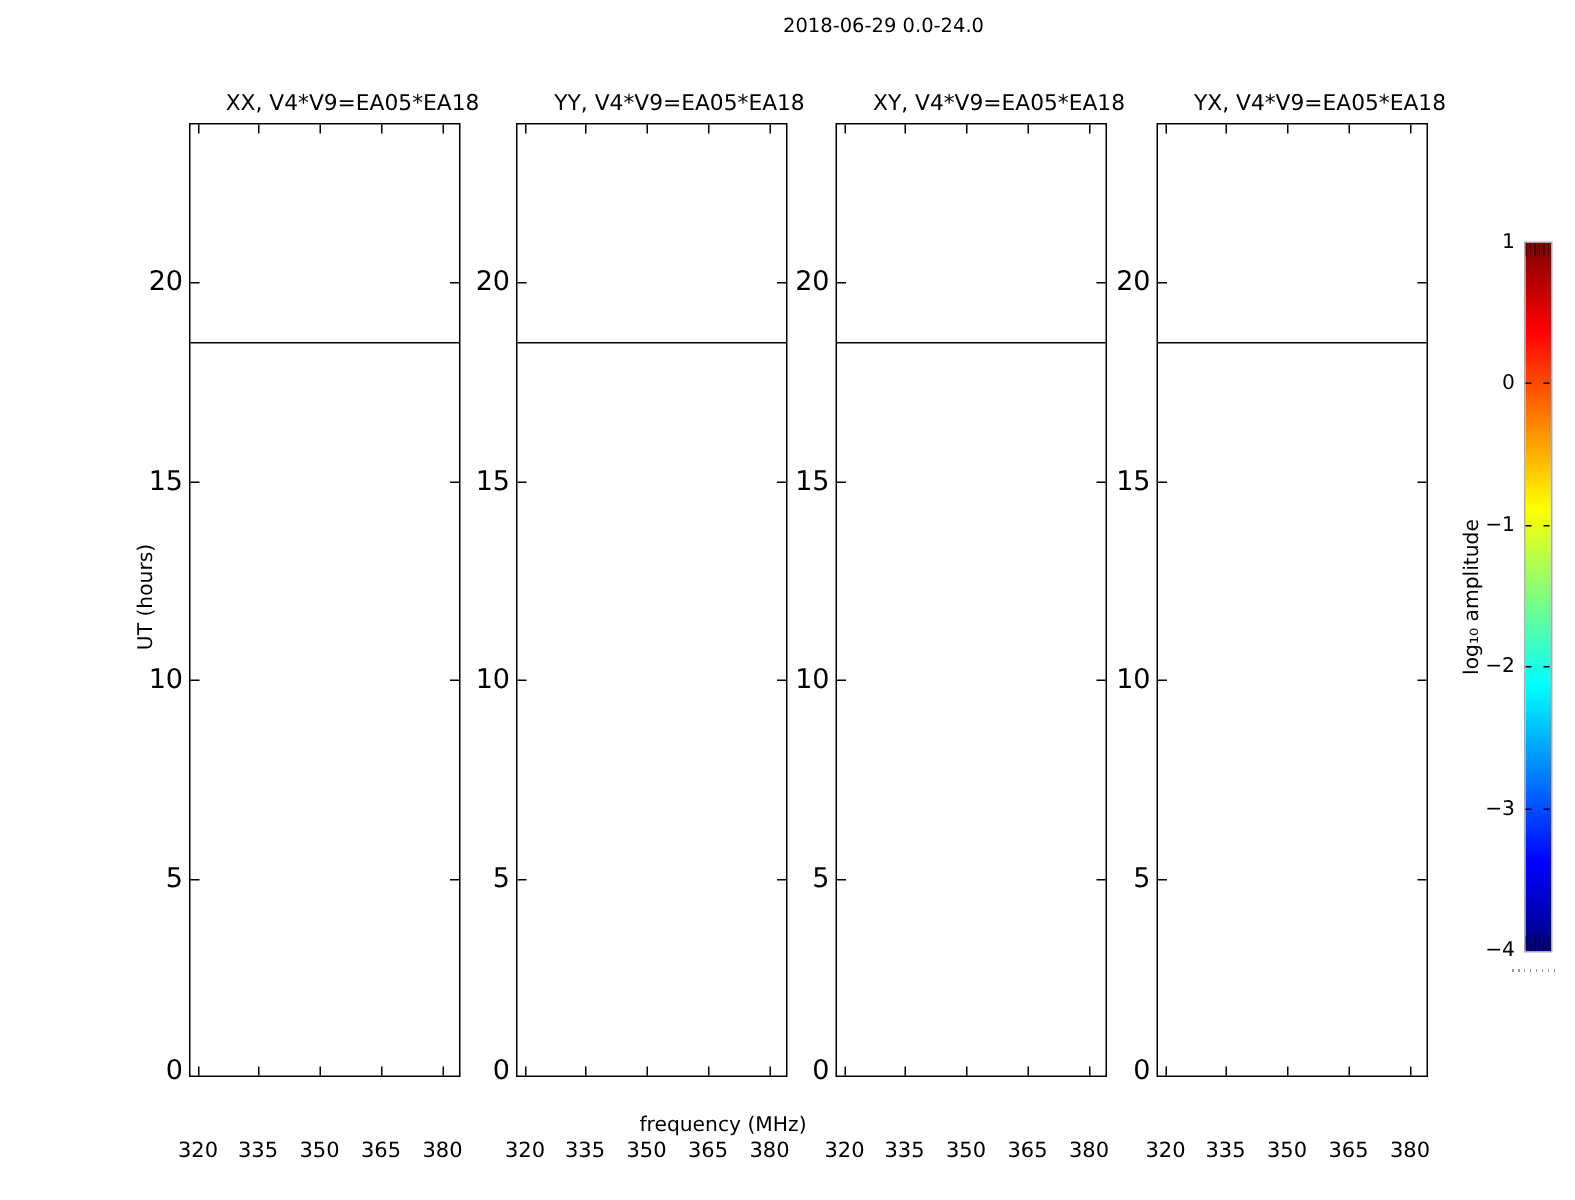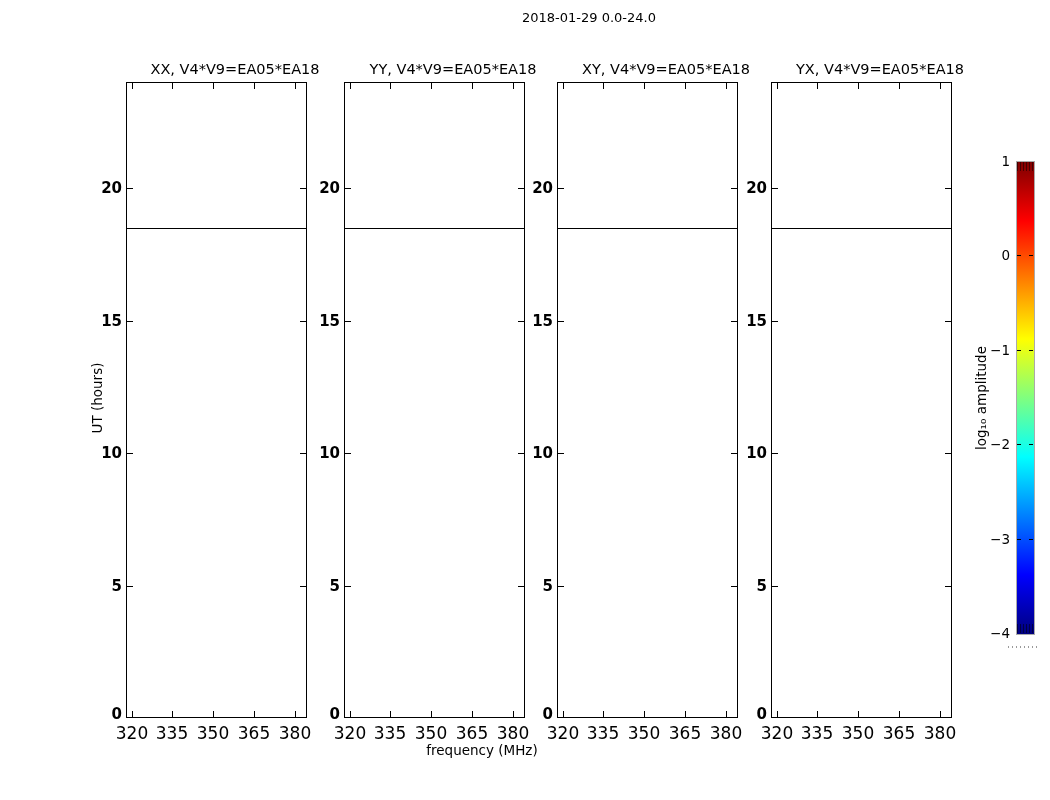--- a/index.html
+++ b/index.html
@@ -13,24 +13,24 @@
   }
   .panel-title{
     position:absolute;transform:translateX(-50%);font-size:14.5px;white-space:nowrap;margin-left:18px;
   }
   .axes{
     position:absolute;border:1px solid #000;background:#fff;box-sizing:border-box;
   }
   .tick{position:absolute;background:#000;}
   .hline{position:absolute;height:1px;background:#000;}
   .xtick-label{
-    position:absolute;font-size:17px;transform:translateX(-50%);white-space:nowrap;
+    position:absolute;font-size:14px;transform:translateX(-50%);white-space:nowrap;margin-top:36px;
   }
   .ytick-label{
-    position:absolute;font-size:15px;transform:translate(-100%,-50%);white-space:nowrap;font-weight:bold;
+    position:absolute;font-size:18px;transform:translate(-100%,-50%);white-space:nowrap;
   }
   .xlabel{
     position:absolute;left:482px;top:742px;transform:translateX(-50%);
     font-size:13.5px;white-space:nowrap;text-align:right;
   }
   .ylabel{
     position:absolute;left:97px;top:398px;transform:translate(-50%,-50%) rotate(-90deg);
     font-size:13.5px;white-space:nowrap;
   }
   .cb-bar{
@@ -52,21 +52,21 @@
   }
   .cb-label{
     position:absolute;left:981px;top:398px;transform:translate(-50%,-50%) rotate(-90deg);
     font-size:13.5px;white-space:nowrap;
   }
 </style>
 </head>
 <body>
 
 <div class="fig" id="fig">
-  <div class="fig-title">2018-01-29 0.0-24.0</div>
+  <div class="fig-title">2018-06-29 0.0-24.0</div>
   <div class="ylabel">UT (hours)</div>
   <div class="xlabel">frequency (MHz)</div>
 
   <div class="cb-bar" id="cb-bar" style="background: linear-gradient(rgb(127, 0, 0) 0%, rgb(255, 0, 0) 12.5%, rgb(255, 255, 0) 37.5%, rgb(0, 255, 255) 62.5%, rgb(0, 0, 255) 87.5%, rgb(0, 0, 127) 100%);"></div>
   <div class="cb-hatch top"></div>
   <div class="cb-hatch bottom"></div>
   <div class="cb-dots"></div>
   <div class="cb-label">log₁₀ amplitude</div>
 <div class="panel-title" style="left: 217px; top: 61px;">XX, V4*V9=EA05*EA18</div>
     <div class="axes" style="left: 126px; top: 82px; width: 181px; height: 636px;"></div>

